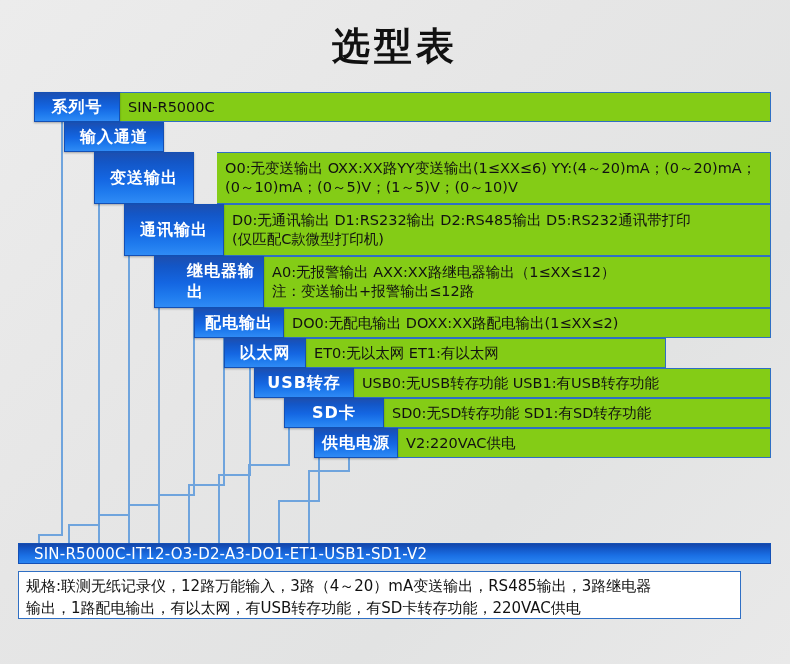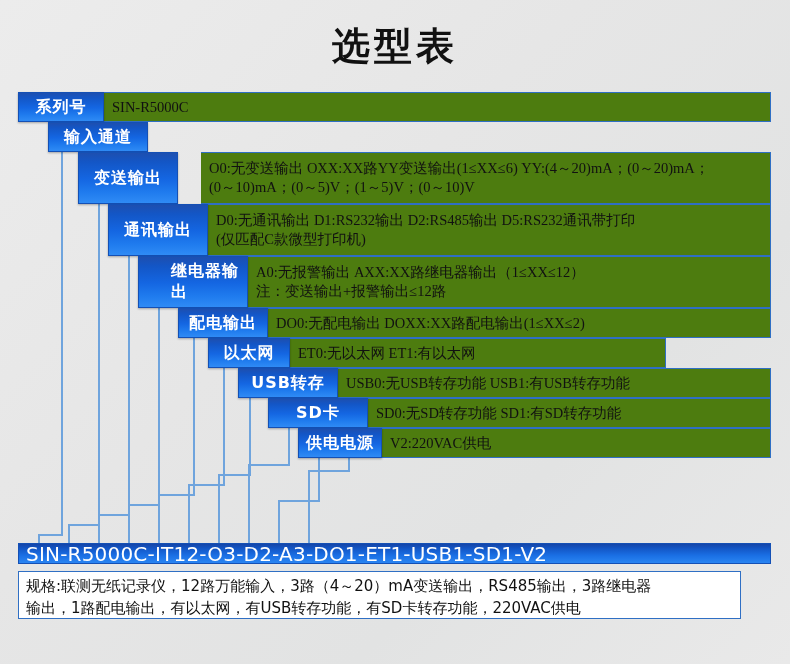--- a/index.html
+++ b/index.html
@@ -43,37 +43,37 @@
     font-weight: bold;
     font-size: 16px;
     letter-spacing: 1px;
     display: flex;
     align-items: center;
     justify-content: center;
     background: linear-gradient(to bottom, #1d4fb0 0%, #1356c6 18%, #1466e2 52%, #1f7bee 78%, #2f8bf5 100%);
     box-shadow: 0 1px 2px rgba(0,0,0,0.30);
     border: 1px solid #1450b5;
     box-sizing: border-box;
+    margin-left: 16px;
   }
   .row .value {
     flex: 1 1 auto;
     position: relative;
     z-index: 2;
-    background: #4d7c0f;
+    background: #84cc16;
     border: 1px solid #2f6fc4;
     border-left: none;
     box-sizing: border-box;
     display: flex;
     flex-direction: column;
     justify-content: center;
     padding: 2px 8px;
     font-size: 14.5px;
     color: #111111;
     line-height: 19px;
-    font-family: Liberation Serif, serif;
   }
   .value .ln { white-space: nowrap; }
 
   
   .conn {
     position: absolute;
     background: #6fa4dd;
     z-index: 1;
   }
   .conn.v { width: 2px; }
@@ -81,26 +81,26 @@
 
   
   .code-bar {
     position: absolute;
     left: 18px; top: 543px;
     width: 753px; height: 21px;
     background: linear-gradient(to bottom, #1545a8 0%, #1355c4 22%, #1a6fe4 60%, #2a85f2 100%);
     border: 1px solid #1450b5;
     box-sizing: border-box;
     color: #ffffff;
-    font-size: 20px;
+    font-size: 15px;
     font-weight: normal;
     letter-spacing: 0.2px;
     display: flex;
     align-items: center;
-    padding-left: 7px;
+    padding-left: 15px;
     z-index: 4;
   }
   .spec-box {
     position: absolute;
     left: 18px; top: 571px;
     width: 723px; height: 48px;
     background: #ffffff;
     border: 1px solid #2f6fc4;
     box-sizing: border-box;
     padding: 3px 7px;

